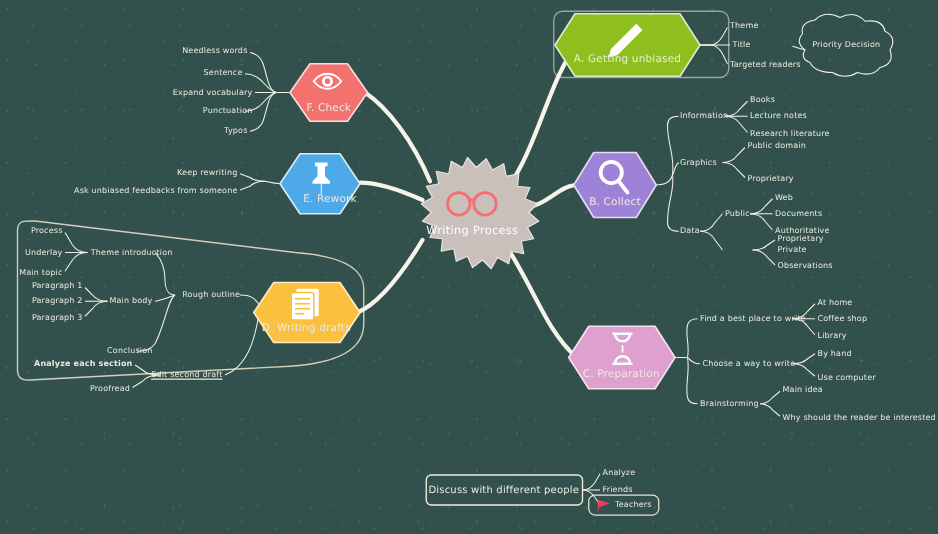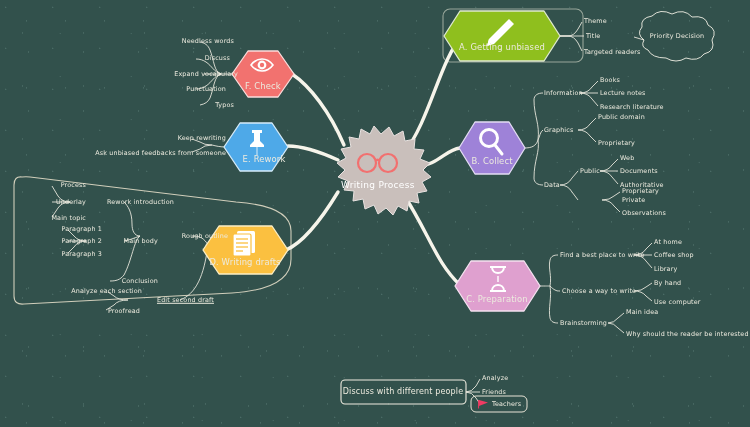--- a/index.html
+++ b/index.html
@@ -15,21 +15,21 @@
     background-image:
       radial-gradient(circle at 12% 18%, rgba(160,200,190,.22) 0.6px, transparent 1px),
       radial-gradient(circle at 37% 62%, rgba(160,200,190,.18) 0.6px, transparent 1px),
       radial-gradient(circle at 68% 31%, rgba(160,200,190,.20) 0.6px, transparent 1px),
       radial-gradient(circle at 85% 78%, rgba(160,200,190,.16) 0.6px, transparent 1px),
       radial-gradient(circle at 52% 88%, rgba(160,200,190,.18) 0.6px, transparent 1px);
     background-size:47px 41px, 61px 53px, 39px 67px, 71px 43px, 55px 59px;
   }
   svg.layer{position:absolute;left:0;top:0;width:750px;height:427px;overflow:visible;}
   .lbl{position:absolute;font-size:6.4px;letter-spacing:.15px;color:#eceade;white-space:nowrap;line-height:1;}
-  .lbl.r{transform:translate(-100%,-50%);margin-left:36px;}
+  .lbl.r{transform:translate(-100%,-50%);}
   .lbl.l{transform:translate(0,-50%);}
   .centerlabel{position:absolute;z-index:3;width:100%;text-align:center;font-size:9px;color:#ffffff;letter-spacing:.3px;}
 </style>
 </head>
 <body style="background: rgb(50, 81, 76);">
 
 <div id="stage">
   <div class="speckle"></div>
 
   <svg class="layer">
@@ -268,42 +268,42 @@
 
   <div class="lbl l" style="left:562px;top:291px;">Choose a way to write</div>
   <div class="lbl l" style="left:654px;top:283px;">By hand</div>
   <div class="lbl l" style="left:654px;top:302px;">Use computer</div>
 
   <div class="lbl l" style="left:560px;top:323px;">Brainstorming</div>
   <div class="lbl l" style="left:626px;top:312px;">Main idea</div>
   <div class="lbl l" style="left:626px;top:334px;">Why should the reader be interested ?</div>
 
   <div class="lbl r" style="left:192px;top:236px;">Rough  outline</div>
-  <div class="lbl r" style="left:138px;top:202px;">Rework introduction</div>
+  <div class="lbl r" style="left:138px;top:202px;">Theme introduction</div>
   <div class="lbl r" style="left:50px;top:185px;">Process</div>
   <div class="lbl r" style="left:50px;top:202px;">Underlay</div>
   <div class="lbl r" style="left:50px;top:218px;text-align:center;">Main topic</div>
 
   <div class="lbl r" style="left:122px;top:241px;">Main body</div>
   <div class="lbl r" style="left:66px;top:229px;">Paragraph 1</div>
   <div class="lbl r" style="left:66px;top:241px;">Paragraph 2</div>
   <div class="lbl r" style="left:66px;top:254px;">Paragraph 3</div>
 
   <div class="lbl r" style="left:122px;top:281px;padding-left:32px;">Conclusion</div>
 
   <div class="lbl r" style="left:178px;top:300px;text-decoration:underline;">Edit second draft</div>
-  <div class="lbl r" style="left:106px;top:291px;">Analyze each section</div>
+  <div class="lbl r" style="left:106px;top:291px;font-weight:bold;">Analyze each section</div>
   <div class="lbl r" style="left:104px;top:311px;">Proofread</div>
 
   <div class="lbl r" style="left:190px;top:138px;">Keep rewriting</div>
   <div class="lbl r" style="left:190px;top:153px;">Ask unbiased feedbacks from someone</div>
 
   <div class="lbl r" style="left:198px;top:41px;">Needless words</div>
-  <div class="lbl r" style="left:194px;top:58px;">Discuss</div>
+  <div class="lbl r" style="left:194px;top:58px;">Sentence</div>
   <div class="lbl r" style="left:202px;top:74px;">Expand vocabulary</div>
-  <div class="lbl r" style="left:190px;top:89px;">Punctuation</div>
+  <div class="lbl r" style="left:202px;top:89px;">Punctuation</div>
   <div class="lbl r" style="left:198px;top:105px;">Typos</div>
 
   <div class="lbl" style="left:403px;top:392px;transform:translate(-50%,-50%);font-size:8px;">Discuss with different people</div>
   <div class="lbl l" style="left:482px;top:378px;">Analyze</div>
   <div class="lbl l" style="left:482px;top:392px;">Friends</div>
   <div class="lbl l" style="left:492px;top:404px;">Teachers</div>
 </div>
 
 </body></html>

